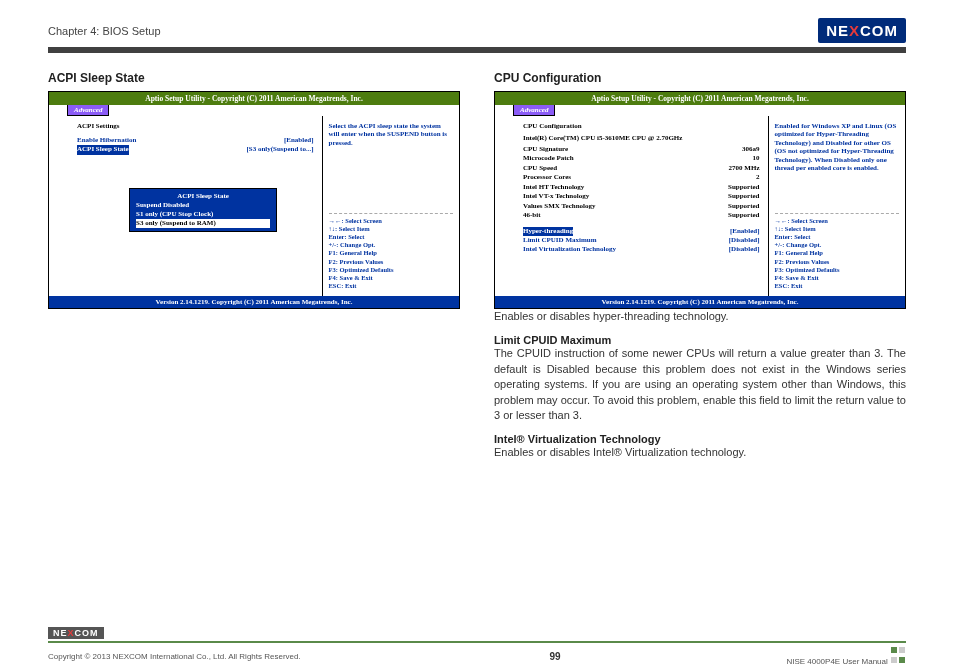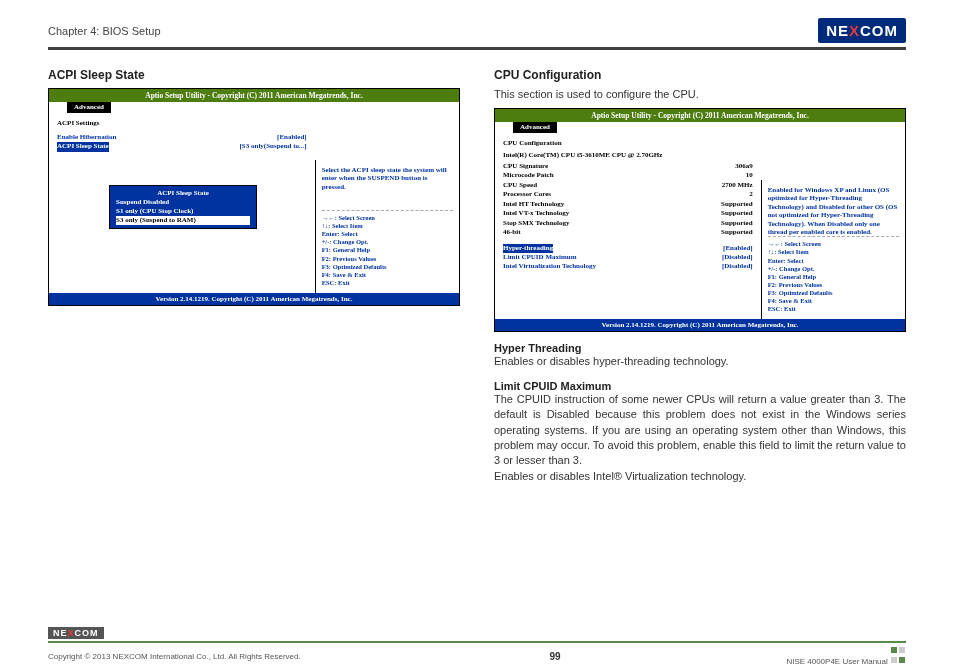--- a/index.html
+++ b/index.html
@@ -1,31 +1,31 @@
 <!DOCTYPE html>
 <html><head>
 <meta charset="utf-8">
 <style>
   * { box-sizing: border-box; margin: 0; padding: 0; }
   body { font-family: "Segoe UI", Arial, sans-serif; background: #fff; color: #222; width: 954px; height: 672px; position: relative; }
   .page { padding: 18px 48px 0 48px; }
-  .header { display: flex; justify-content: space-between; align-items: center; border-bottom: 3px solid #404040; padding-bottom: 4px; margin-bottom: 18px; }
+  .header { display: flex; justify-content: space-between; align-items: center; border-bottom: 6px solid #404040; padding-bottom: 4px; margin-bottom: 18px; }
   .header-title { font-size: 11px; color: #444; }
   .logo { background: #002b7a; color: #fff; font-weight: bold; font-size: 15px; padding: 4px 8px; border-radius: 2px; letter-spacing: 1px; }
   .logo .x { color: #e63a3a; }
   .cols { display: flex; gap: 34px; }
   .col { flex: 1; }
   .sect-title { font-weight: bold; font-size: 12px; margin-bottom: 6px; }
   .sect-sub { font-size: 11px; color: #333; margin-bottom: 8px; }
   .bios-box { border: 1px solid #000; font-size: 7px; font-family: "Times New Roman", serif; font-weight: bold; }
   .bios-title { background: #4d7c0f; color: #fff; text-align: center; padding: 2px 0; font-size: 7.5px; }
-  .bios-tab { background: #000000; color: #fff; display: inline-block; padding: 1px 6px; font-size: 7px; margin-left: 18px; border: 1px solid #000; border-top: none; }
+  .bios-tab { background: #8b5cf6; color: #fff; display: inline-block; padding: 1px 6px; font-size: 7px; margin-left: 18px; border: 1px solid #000; border-top: none; font-style: italic; }
   .bios-body { display: flex; min-height: 180px; }
-  .bios-left { flex: 1.9; padding: 6px 8px; position: relative; }
-  .bios-right { flex: 1; border-left: 1px solid #000; padding: 6px 6px; display: flex; flex-direction: column; justify-content: space-between; margin-top: 47px; }
+  .bios-left { flex: 1.9; padding: 6px 8px; position: relative; margin-left: 20px; }
+  .bios-right { flex: 1; border-left: 1px solid #000; padding: 6px 6px; display: flex; flex-direction: column; justify-content: space-between; }
   .bios-row { display: flex; justify-content: space-between; line-height: 1.35; }
   .bios-row .l { color: #0033a0; }
   .bios-row .v { color: #000; }
   .bios-row .lb { color: #fff; }
   .bios-blue { color: #0033a0; }
   .bios-black { color: #000; }
   .popup { position: absolute; background: #0033a0; color: #fff; border: 1px solid #000; padding: 3px 6px; font-size: 7px; line-height: 1.3; left: 60px; top: 72px; width: 148px; }
   .popup .sel { background: #fff; color: #000; display: block; }
   .help-top { color: #0033a0; font-size: 7px; line-height: 1.2; }
   .legend { color: #0033a0; font-size: 6.5px; line-height: 1.25; border-top: 1px dashed #aaa; padding-top: 3px; }
@@ -93,21 +93,20 @@
             </div>
           </div>
         </div>
         <div class="bios-foot">Version 2.14.1219. Copyright (C) 2011 American Megatrends, Inc.</div>
       </div>
 
     </div>
 
     <div class="col">
       <div class="sect-title">CPU Configuration</div>
-      <div class="sect-sub">This section is used to configure the CPU.</div>
 
       <div class="bios-box">
         <div class="bios-title">Aptio Setup Utility - Copyright (C) 2011 American Megatrends, Inc.</div>
         <div><span class="bios-tab">Advanced</span></div>
         <div class="bios-body">
           <div class="bios-left info-body2">
             <div class="bios-black" style="margin-bottom:4px">CPU Configuration</div>
             <div class="bios-black" style="margin-bottom:3px">Intel(R) Core(TM) CPU i5-3610ME CPU @ 2.70GHz</div>
             <div class="bios-row">
                 <span class="l">CPU Signature</span>
@@ -127,21 +126,21 @@
               </div>
             <div class="bios-row">
                 <span class="l">Intel HT Technology</span>
                 <span class="v">Supported</span>
               </div>
             <div class="bios-row">
                 <span class="l">Intel VT-x Technology</span>
                 <span class="v">Supported</span>
               </div>
             <div class="bios-row">
-                <span class="l">Stop SMX Technology</span>
+                <span class="l">Values SMX Technology</span>
                 <span class="v">Supported</span>
               </div>
             <div class="bios-row">
                 <span class="l">46-bit</span>
                 <span class="v">Supported</span>
               </div>
             <div style="height:6px"></div>
             <div class="bios-row">
                 <span style="color:#fff;background:#0033a0">Hyper-threading</span>
                 <span class="bios-blue">[Enabled]</span>
@@ -166,26 +165,26 @@
                 <div>F2: Previous Values</div>
                 <div>F3: Optimized Defaults</div>
                 <div>F4: Save &amp; Exit</div>
                 <div>ESC: Exit</div>
             </div>
           </div>
         </div>
         <div class="bios-foot">Version 2.14.1219. Copyright (C) 2011 American Megatrends, Inc.</div>
       </div>
 
-      <div class="sub-h">Hyper Threading</div>
       <div class="sub-p">Enables or disables hyper-threading technology.</div>
 
       <div class="sub-h">Limit CPUID Maximum</div>
       <div class="sub-p">The CPUID instruction of some newer CPUs will return a value greater than 3. The default is Disabled because this problem does not exist in the Windows series operating systems. If you are using an operating system other than Windows, this problem may occur. To avoid this problem, enable this field to limit the return value to 3 or lesser than 3.</div>
 
+      <div class="sub-h">Intel® Virtualization Technology</div>
       <div class="sub-p">Enables or disables Intel® Virtualization technology.</div>
     </div>
   </div>
 </div>
 
 <div class="footer">
   <span class="foot-logo"><span>NE</span><span class="x">X</span><span>COM</span></span>
   <div class="foot-line">
     <span>Copyright © 2013 NEXCOM International Co., Ltd. All Rights Reserved.</span>
     <span class="page-num">99</span>

